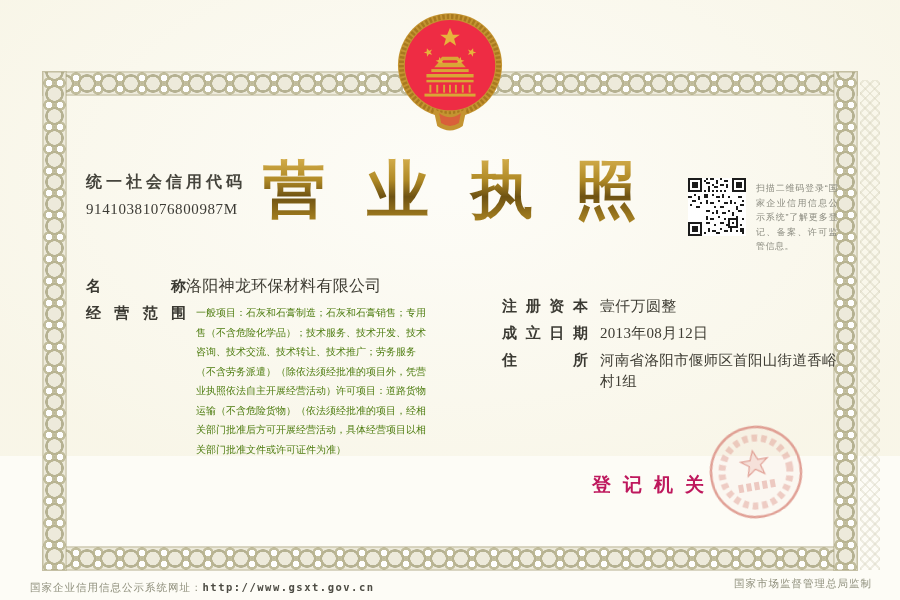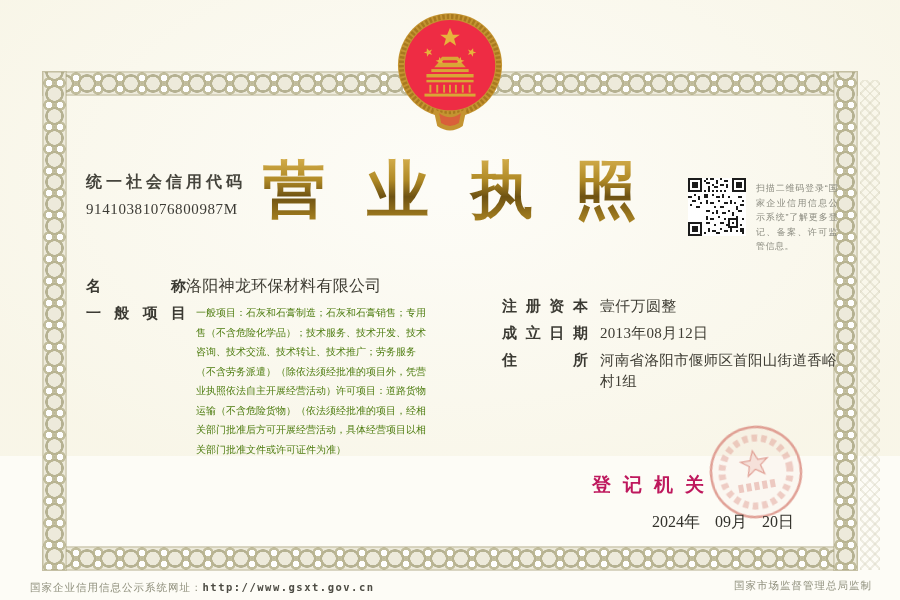--- a/index.html
+++ b/index.html
@@ -56,21 +56,21 @@
   #address-value{width:242px;font-size:14.5px;line-height:21px;}
   
   #registry-label{position:absolute;left:592px;top:472px;z-index:2;font-size:19px;font-weight:bold;
     letter-spacing:12px;color:#be185d;}
   #issue-date{position:absolute;left:652px;top:512px;z-index:2;display:flex;gap:15px;
     font-family:"Liberation Serif",serif;font-size:16px;color:#33322c;}
   #seal{position:absolute;left:706px;top:422px;width:100px;height:100px;z-index:2;opacity:.85;
     transform:rotate(-10deg);filter:blur(.4px);}
   
   #footer{position:absolute;left:30px;right:28px;top:577px;display:flex;justify-content:space-between;
-    align-items:center;z-index:2;}
+    align-items:flex-start;z-index:2;}
   .footer-text{font-size:10.5px;color:#8f8f7c;letter-spacing:1px;}
   #footer-url{font-family:"DejaVu Sans Mono","Liberation Mono",monospace;font-size:10.5px;font-weight:bold;
     letter-spacing:1.5px;color:#4d4c44;}
 </style>
 </head>
 <body>
 
 <div id="paper">
 
   <div class="strip h" style="left:43px;top:72px;width:814px;"></div>
@@ -149,21 +149,21 @@
     </g>
   </svg>
   <div id="qr-caption">扫描二维码登录“国家企业信用信息公示系统”了解更多登记、备案、许可监管信息。</div>
 
   <div id="left-col">
     <div class="frow">
       <span class="flabel">名称</span>
       <span class="fvalue" style="font-size:16px;">洛阳神龙环保材料有限公司</span>
     </div>
     <div class="frow">
-      <span class="flabel">一般项目</span>
+      <span class="flabel">经营范围</span>
       <div id="scope-lines">
 
       <div class="scope-line">一般项目：石灰和石膏制造；石灰和石膏销售；专用</div>
           <div class="scope-line">售（不含危险化学品）；技术服务、技术开发、技术</div>
           <div class="scope-line">咨询、技术交流、技术转让、技术推广；劳务服务</div>
           <div class="scope-line">（不含劳务派遣）（除依法须经批准的项目外，凭营</div>
           <div class="scope-line">业执照依法自主开展经营活动）许可项目：道路货物</div>
           <div class="scope-line">运输（不含危险货物）（依法须经批准的项目，经相</div>
           <div class="scope-line">关部门批准后方可开展经营活动，具体经营项目以相</div>
           <div class="scope-line">关部门批准文件或许可证件为准）</div>
@@ -188,25 +188,20 @@
 
   <div id="registry-label">登记机关</div>
 
   <svg id="seal" viewBox="0 0 100 100">
     <circle cx="50" cy="50" r="45" fill="rgba(220,145,134,0.05)" stroke="#dc9186" stroke-width="2.4"></circle>
     <circle cx="50" cy="50" r="34" fill="none" stroke="rgba(220,145,134,0.5)" stroke-width="7" stroke-dasharray="5.5 4"></circle>
     <use href="#star" transform="translate(50,42) scale(1.35)" fill="rgba(238,196,188,0.55)" stroke="#dc9186" stroke-width="0.9"></use>
     <path d="M30,64 h40" stroke="rgba(220,145,134,0.55)" stroke-width="8" stroke-dasharray="5 3"></path>
   </svg>
 
-  <div id="issue-date">
-    <span>2024年</span>
-    <span>09月</span>
-    <span>20日</span>
-  </div>
 
   <div id="footer">
     <div>
       <span class="footer-text">国家企业信用信息公示系统网址：</span><span id="footer-url">http://www.gsxt.gov.cn</span>
     </div>
     <div class="footer-text">国家市场监督管理总局监制</div>
   </div>
 
 </div>
 

